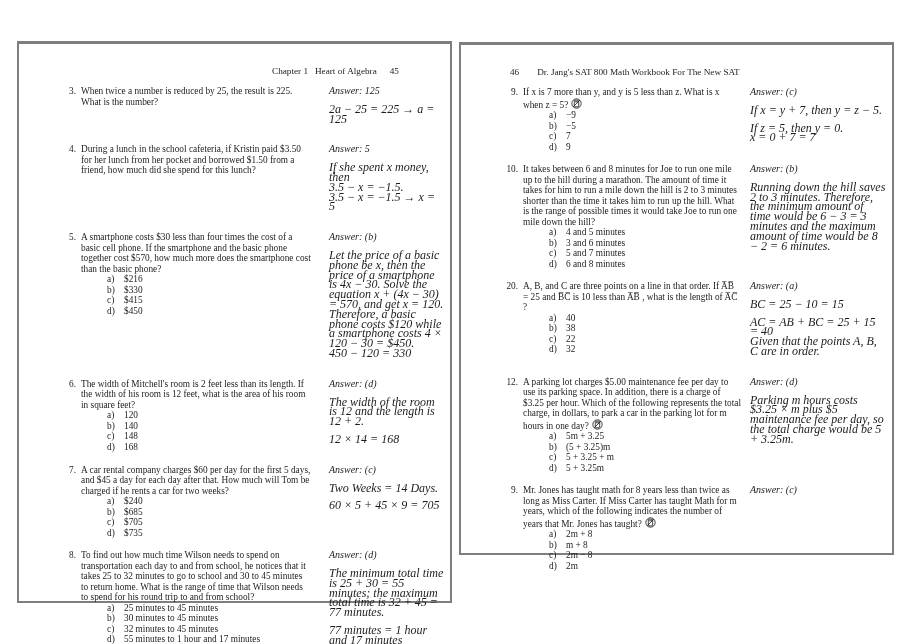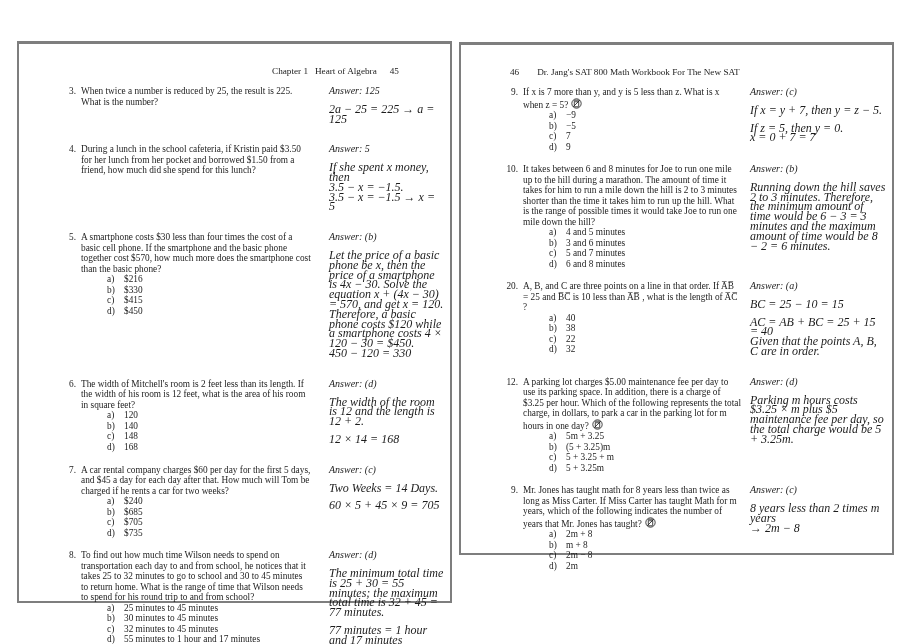--- a/index.html
+++ b/index.html
@@ -368,19 +368,17 @@
                 <span class="opt-text">2m − 8</span>
               </div>
               <div class="opt">
                 <span class="opt-letter">d)</span>
                 <span class="opt-text">2m</span>
               </div>
             </div>
           </div>
           <div class="a-col">
             <div class="a-label">Answer: (c)</div>
-            <div class="a-para">8 years less than 2 times m years
-→ 2m − 8</div>
           </div>
         </div>
       </div>
   </div>
 </div>
 
 </body></html>

